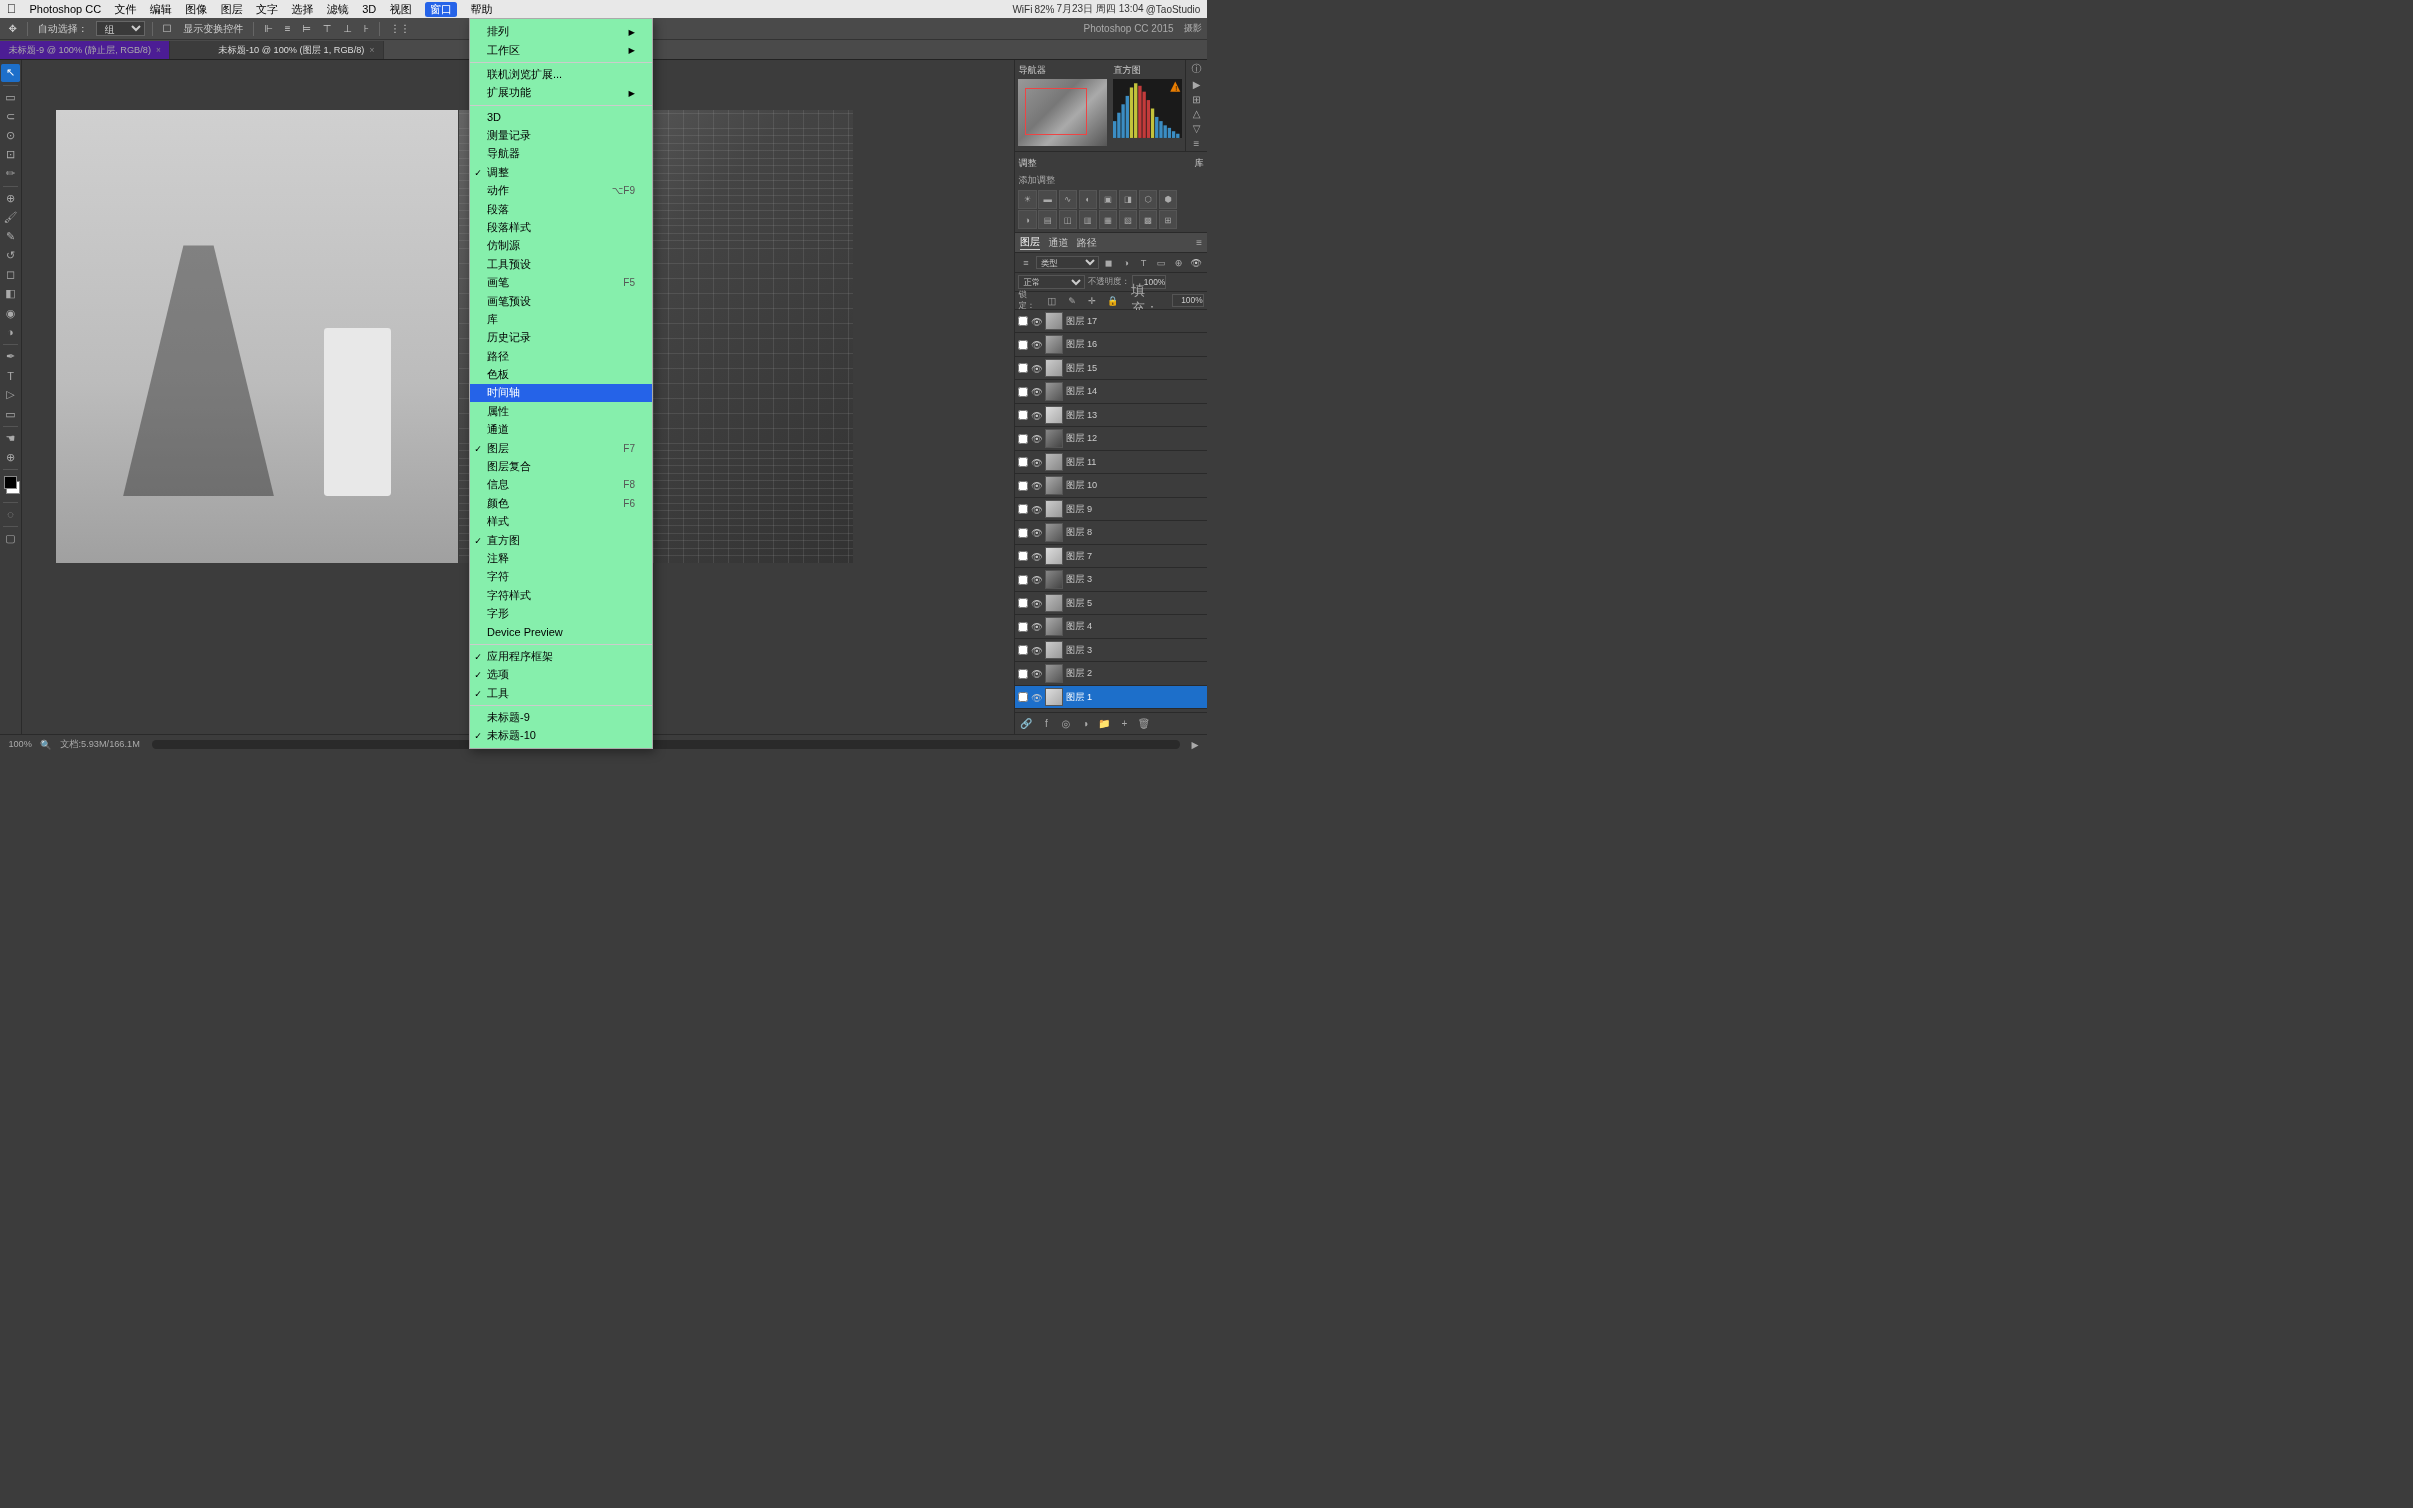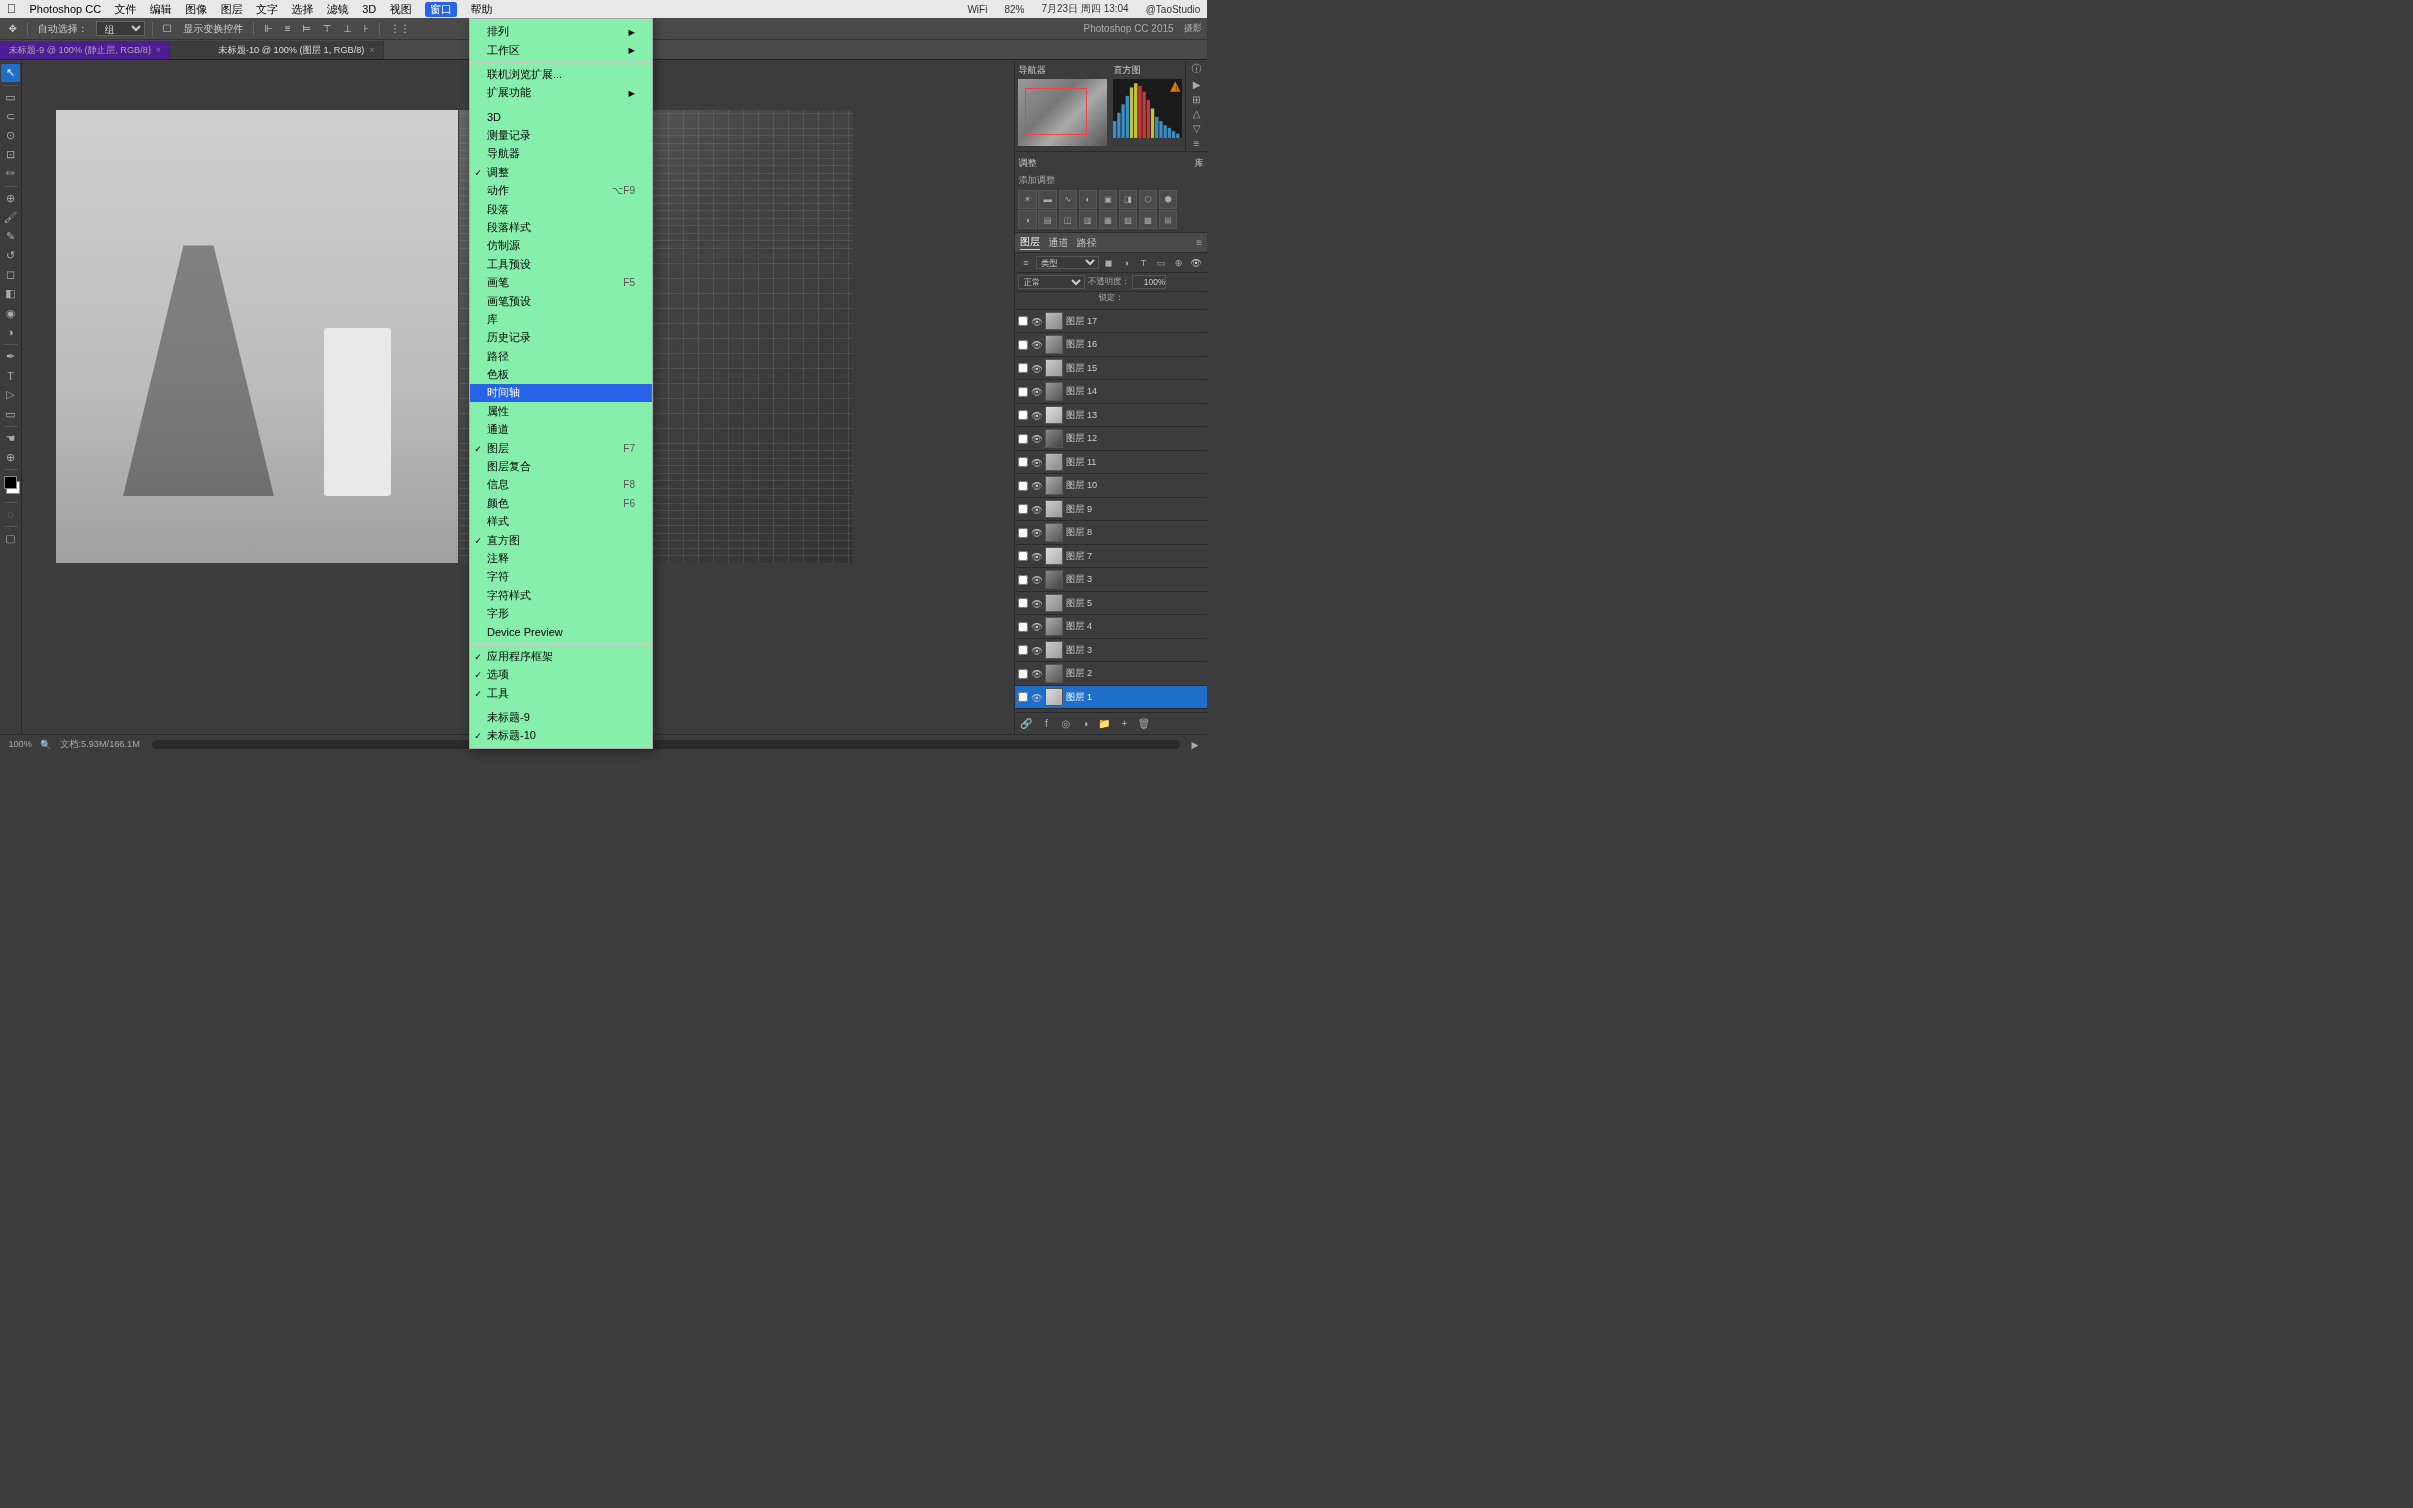--- a/index.html
+++ b/index.html
@@ -24,21 +24,21 @@
       padding: 0 6.7px;
       gap: 13.4px;
       color: #000;
       font-size: 11px;
       position: relative;
       z-index: 9999;
     }
     #menu-bar .apple-icon { font-size: 12.6px; }
     #menu-bar .menu-item { cursor: default; font-weight: 500; white-space: nowrap; }
     #menu-bar .menu-item.active { background: #2563e8; color: #fff; padding: 0 5px; border-radius: 2.5px; }
-    #menu-bar .right-side { margin-left: auto; display: flex; gap: 17px; align-items: center; font-size: 10px; color: #333; text-align: center; }
+    #menu-bar .right-side { margin-left: auto; display: flex; gap: 2px; align-items: center; font-size: 10px; color: #333; text-align: center; }
 
     
     #ps-toolbar {
       width: 100%;
       height: 22px;
       background: #4a4a4a;
       display: flex;
       align-items: center;
       padding: 0 5px;
       gap: 5px;
@@ -335,23 +335,23 @@
       display: flex; align-items: center; height: 18.4px; padding: 0 3.4px; gap: 2.5px;
       border-bottom: 0.8px solid #2a2a2a;
     }
     .blend-select {
       font-size: 8.4px; background: #3a3a3a; color: #ccc; border: 0.8px solid #555;
       height: 13.4px; width: 67px;
     }
     .opacity-label { font-size: 8.4px; color: #aaa; }
     .opacity-input { width: 34px; font-size: 8.4px; background: #3a3a3a; color: #ccc; border: 0.8px solid #555; height: 13.4px; text-align: right; }
     #layers-lock-row {
-      display: flex; align-items: center; height: 18.4px; padding: 0 3.4px; gap: 20px;
+      display: flex; align-items: center; height: 18.4px; padding: 0 3.4px; gap: 12px;
       border-bottom: 0.8px solid #2a2a2a;
-      font-size: 8.4px; color: #aaa; flex-direction: column;
+      font-size: 8.4px; color: #aaa;
     }
     .lock-icon { font-size: 9.2px; color: #aaa; cursor: pointer; }
     .fill-label { margin-left: auto; font-size: 14px; color: #aaa; }
     .fill-input { width: 32px; font-size: 8.4px; background: #3a3a3a; color: #ccc; border: 0.8px solid #555; height: 13.4px; text-align: right; }
 
     #layers-list {
       flex: 1;
       overflow-y: auto;
       background: #3c3c3c;
     }

